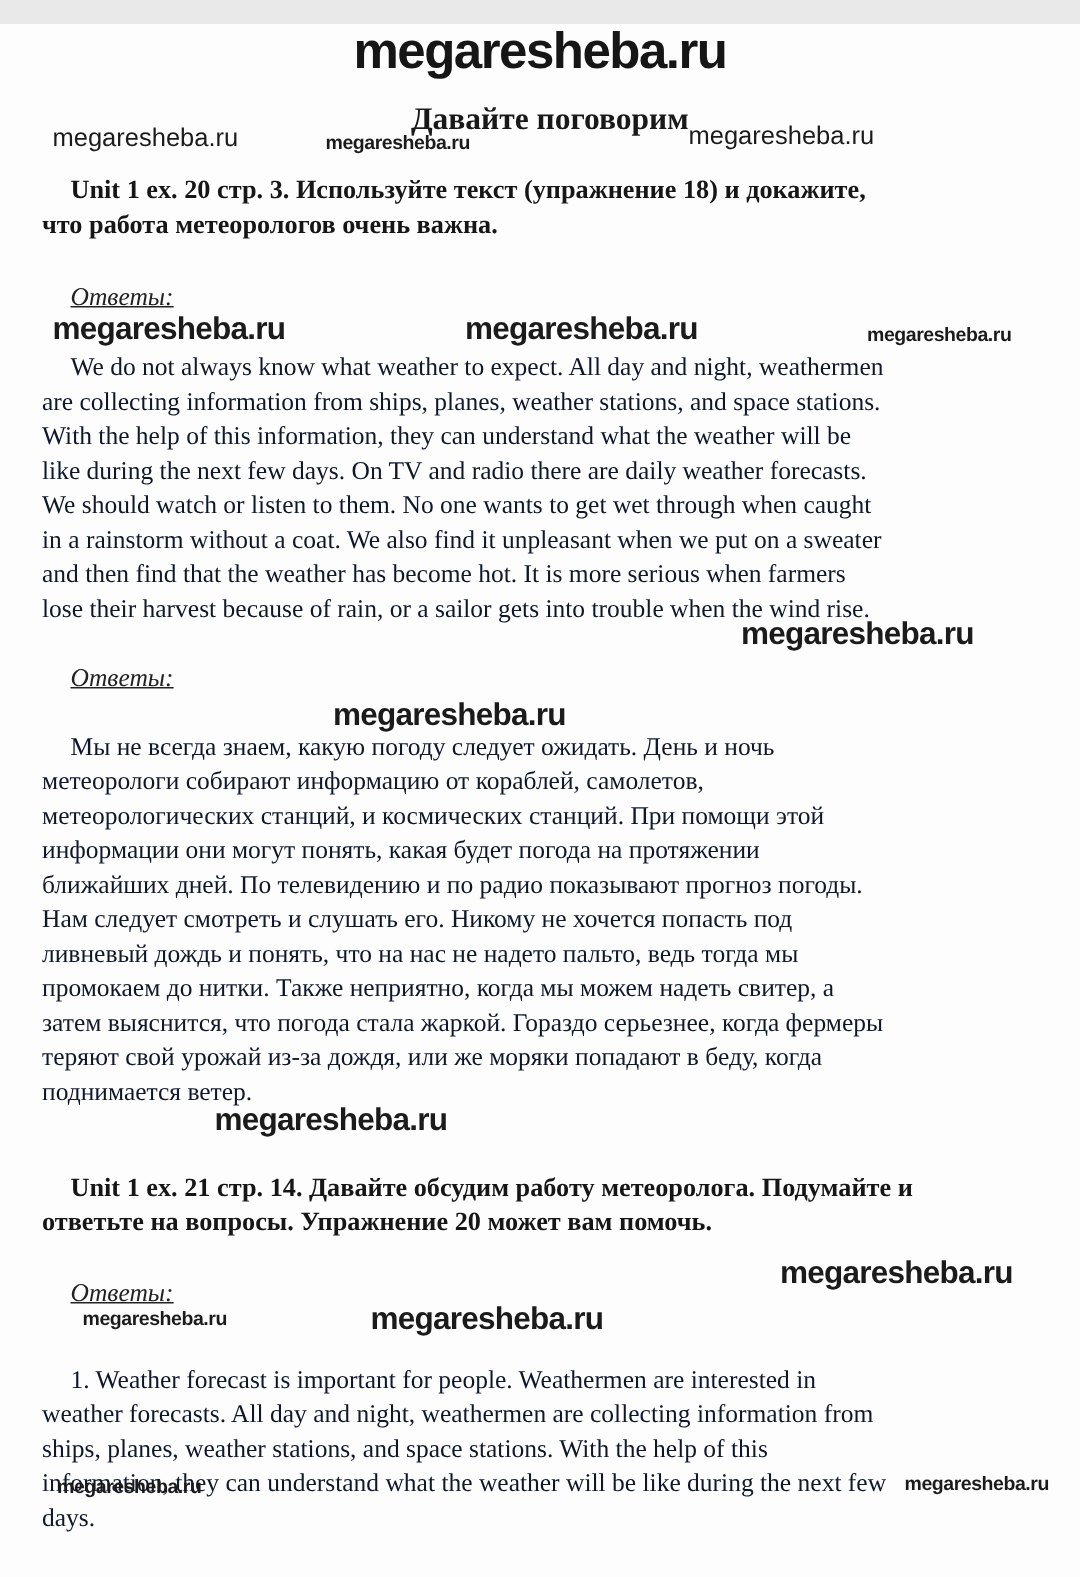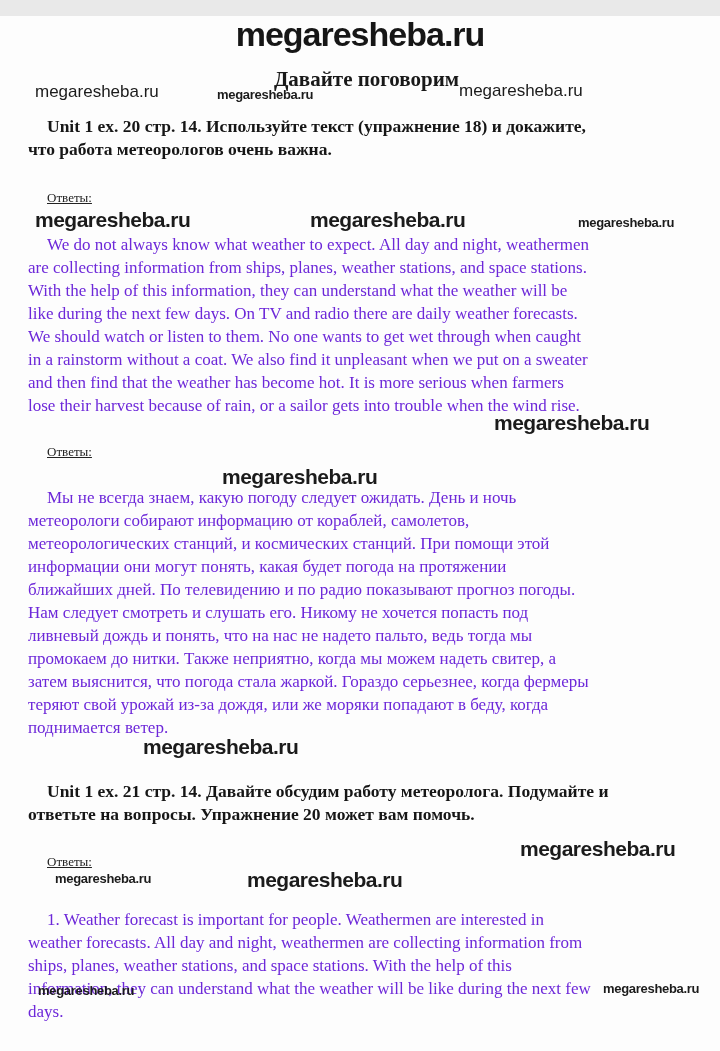--- a/index.html
+++ b/index.html
@@ -42,41 +42,41 @@
   .wm-sm{font-weight:700;font-size:13px;line-height:14px;letter-spacing:-0.3px;}
   
   .heading{
     left:28px;width:670px;
     font-weight:700;font-size:17.5px;line-height:23px;
     text-indent:19px;white-space:pre;color:#161616;
   }
   .para{
     left:28px;width:672px;
     font-size:17px;line-height:23px;
-    text-indent:19px;white-space:pre;color:#6d28d9;
+    text-indent:19px;white-space:pre;color:#0f172a;
   }
   .label{
     left:47px;
-    font-size:13px;line-height:21px;
-    text-decoration:underline;color:#222;
+    font-size:17px;line-height:21px;
+    text-decoration:underline;color:#222;font-style:italic;
   }
 </style>
 </head>
 <body>
 
 <div class="page">
 
   <div class="abs brand-top">megaresheba.ru</div>
 
   <div class="abs page-title">Давайте поговорим</div>
   <div class="abs wm wm-reg" style="top:67px;left:35px;">megaresheba.ru</div>
   <div class="abs wm wm-sm" style="top:72px;left:217px;">megaresheba.ru</div>
   <div class="abs wm wm-reg" style="top:66px;left:459px;">megaresheba.ru</div>
 
-  <div class="abs heading" style="top:99px;">Unit 1 ex. 20 стр. 14. Используйте текст (упражнение 18) и докажите,
+  <div class="abs heading" style="top:99px;">Unit 1 ex. 20 стр. 3. Используйте текст (упражнение 18) и докажите,
 что работа метеорологов очень важна.</div>
 
   <div class="abs label" style="top:171px;">Ответы:</div>
   <div class="abs wm wm-lg" style="top:193px;left:35px;">megaresheba.ru</div>
   <div class="abs wm wm-lg" style="top:193px;left:310px;">megaresheba.ru</div>
   <div class="abs wm wm-sm" style="top:200px;left:578px;">megaresheba.ru</div>
 
   <div class="abs para" style="top:217px;">We do not always know what weather to expect. All day and night, weathermen
 are collecting information from ships, planes, weather stations, and space stations.
 With the help of this information, they can understand what the weather will be

